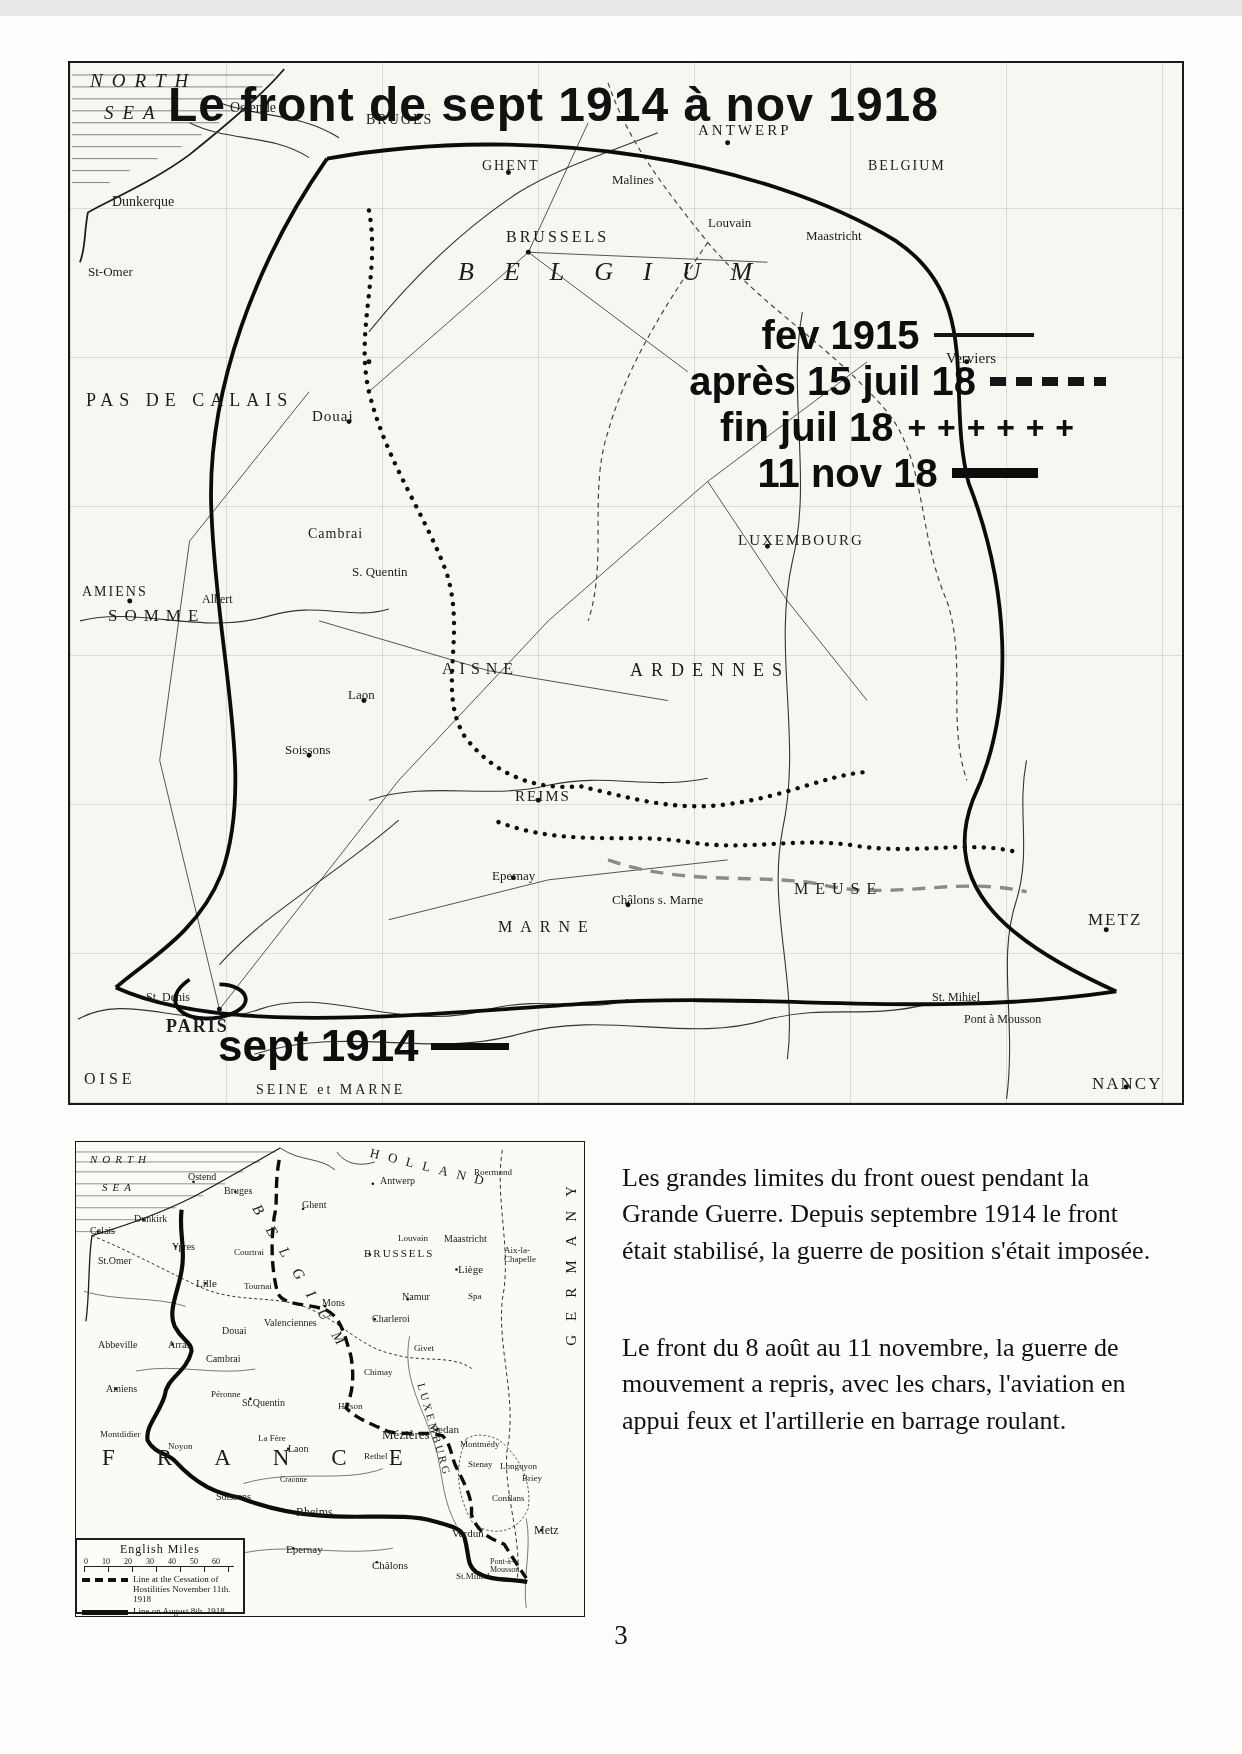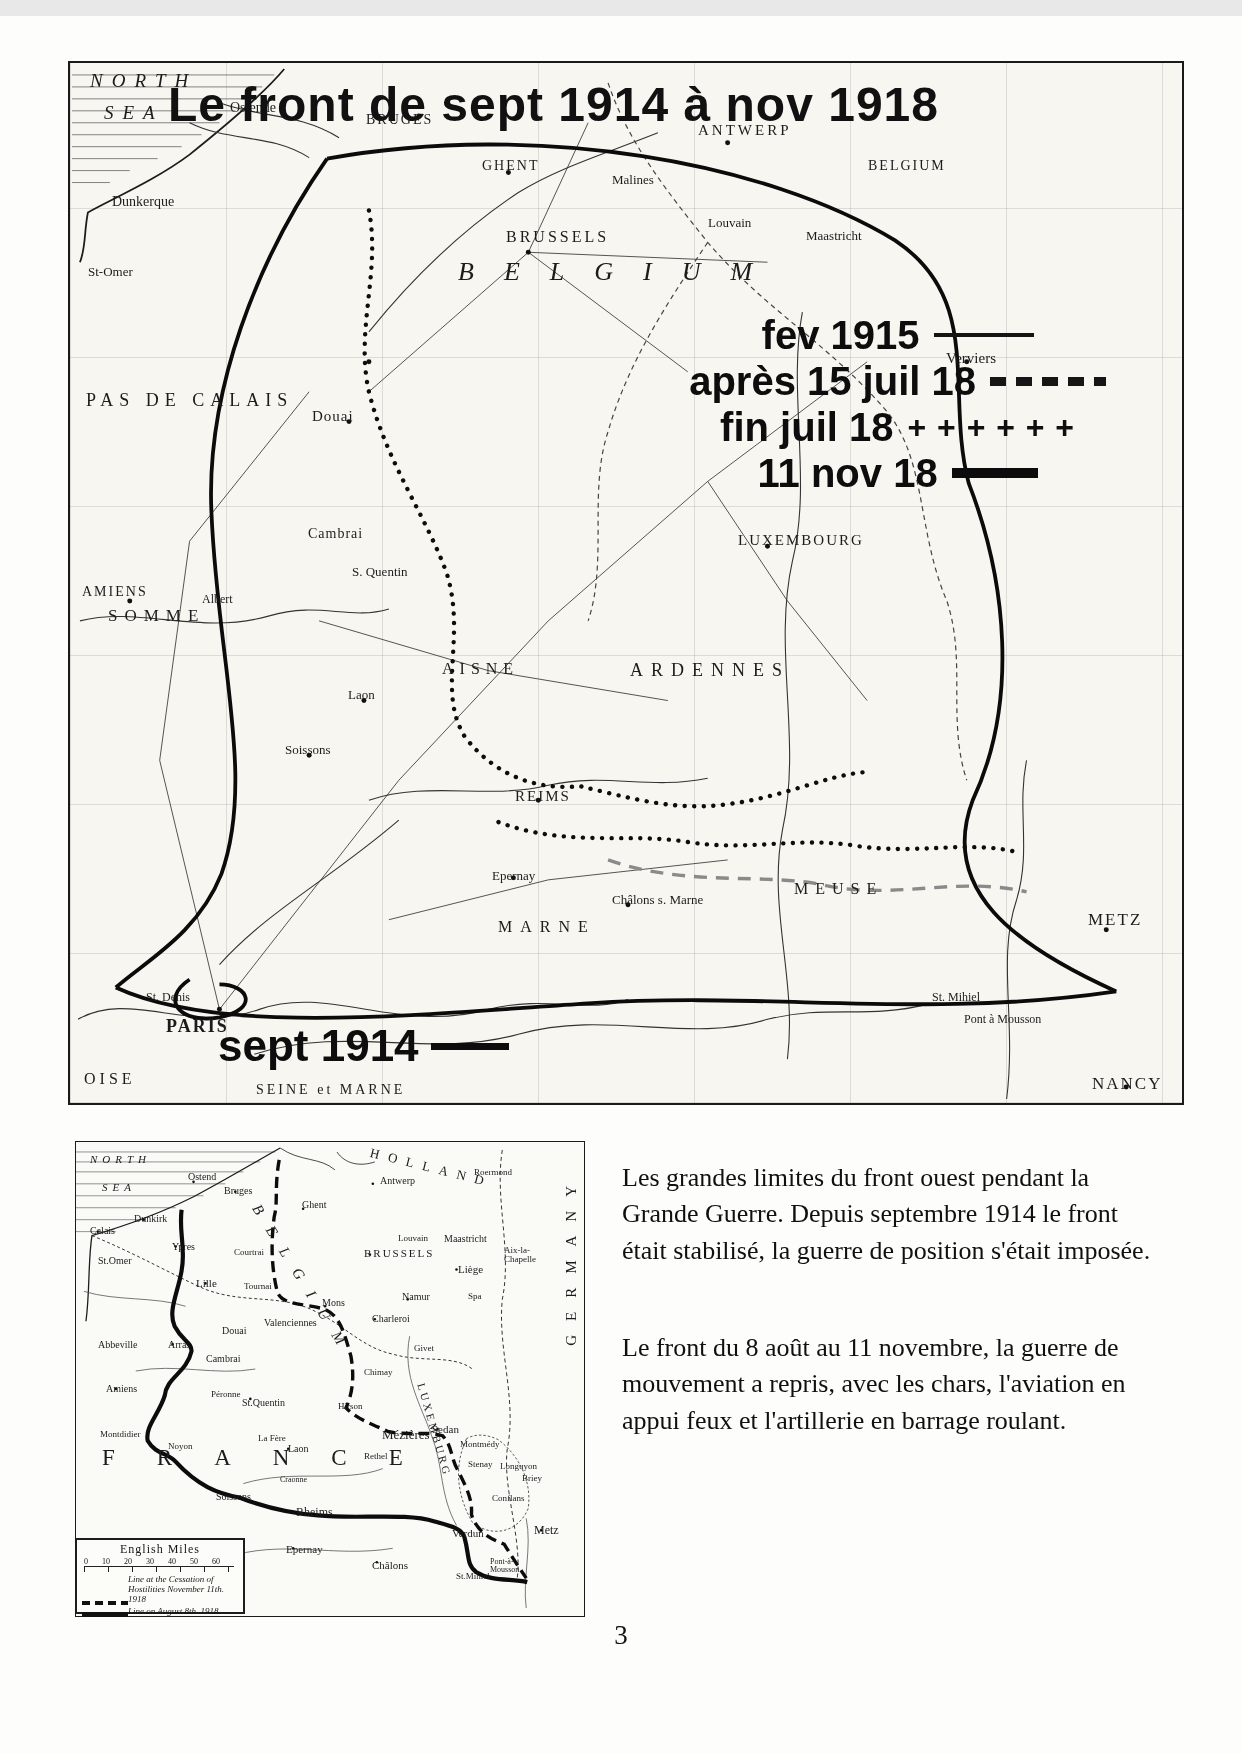--- a/index.html
+++ b/index.html
@@ -41,21 +41,21 @@
   .sc{position:absolute;font-size:10px;font-family:"Liberation Serif",serif;color:#1b1b1b;
       white-space:nowrap;line-height:1.05;}
   .vert{writing-mode:vertical-rl;transform:rotate(180deg);}
   .mlegend{position:absolute;left:-1px;bottom:2px;width:170px;height:76px;
            border:2px solid #1d1d1d;background:#fcfcf9;box-sizing:border-box;
            padding:2px 5px;font-family:"Liberation Serif",serif;color:#151515;}
   .mleg-title{text-align:center;font-size:12px;letter-spacing:1px;}
   .mleg-nums{font-size:8px;word-spacing:12px;margin-left:2px;}
   .mleg-scaleline{width:150px;height:5px;margin:0 0 3px 2px;border-top:1px solid #222;
      background:repeating-linear-gradient(90deg,#222 0 1px,transparent 1px 24px);}
-  .mlrow{display:flex;align-items:flex-end;font-size:9px;font-style:italic;
+  .mlrow{display:flex;align-items:flex-start;gap:5px;font-size:9px;
          line-height:1.1;margin-bottom:2px;}
   .msl{flex:none;margin-top:3px;}
   .msl-dash{width:46px;height:4px;
      background:repeating-linear-gradient(90deg,#111 0 8px,transparent 8px 13px);}
   .msl-solid{width:46px;border-top:5px solid #111;}
   
   .caption{position:absolute;left:622px;width:545px;font-size:26px;line-height:1.4;color:#101010;}
   .cap1{top:1144px;}
   .cap2{top:1314px;}
   .pageno{position:absolute;left:0;top:1604px;width:100%;text-align:center;

